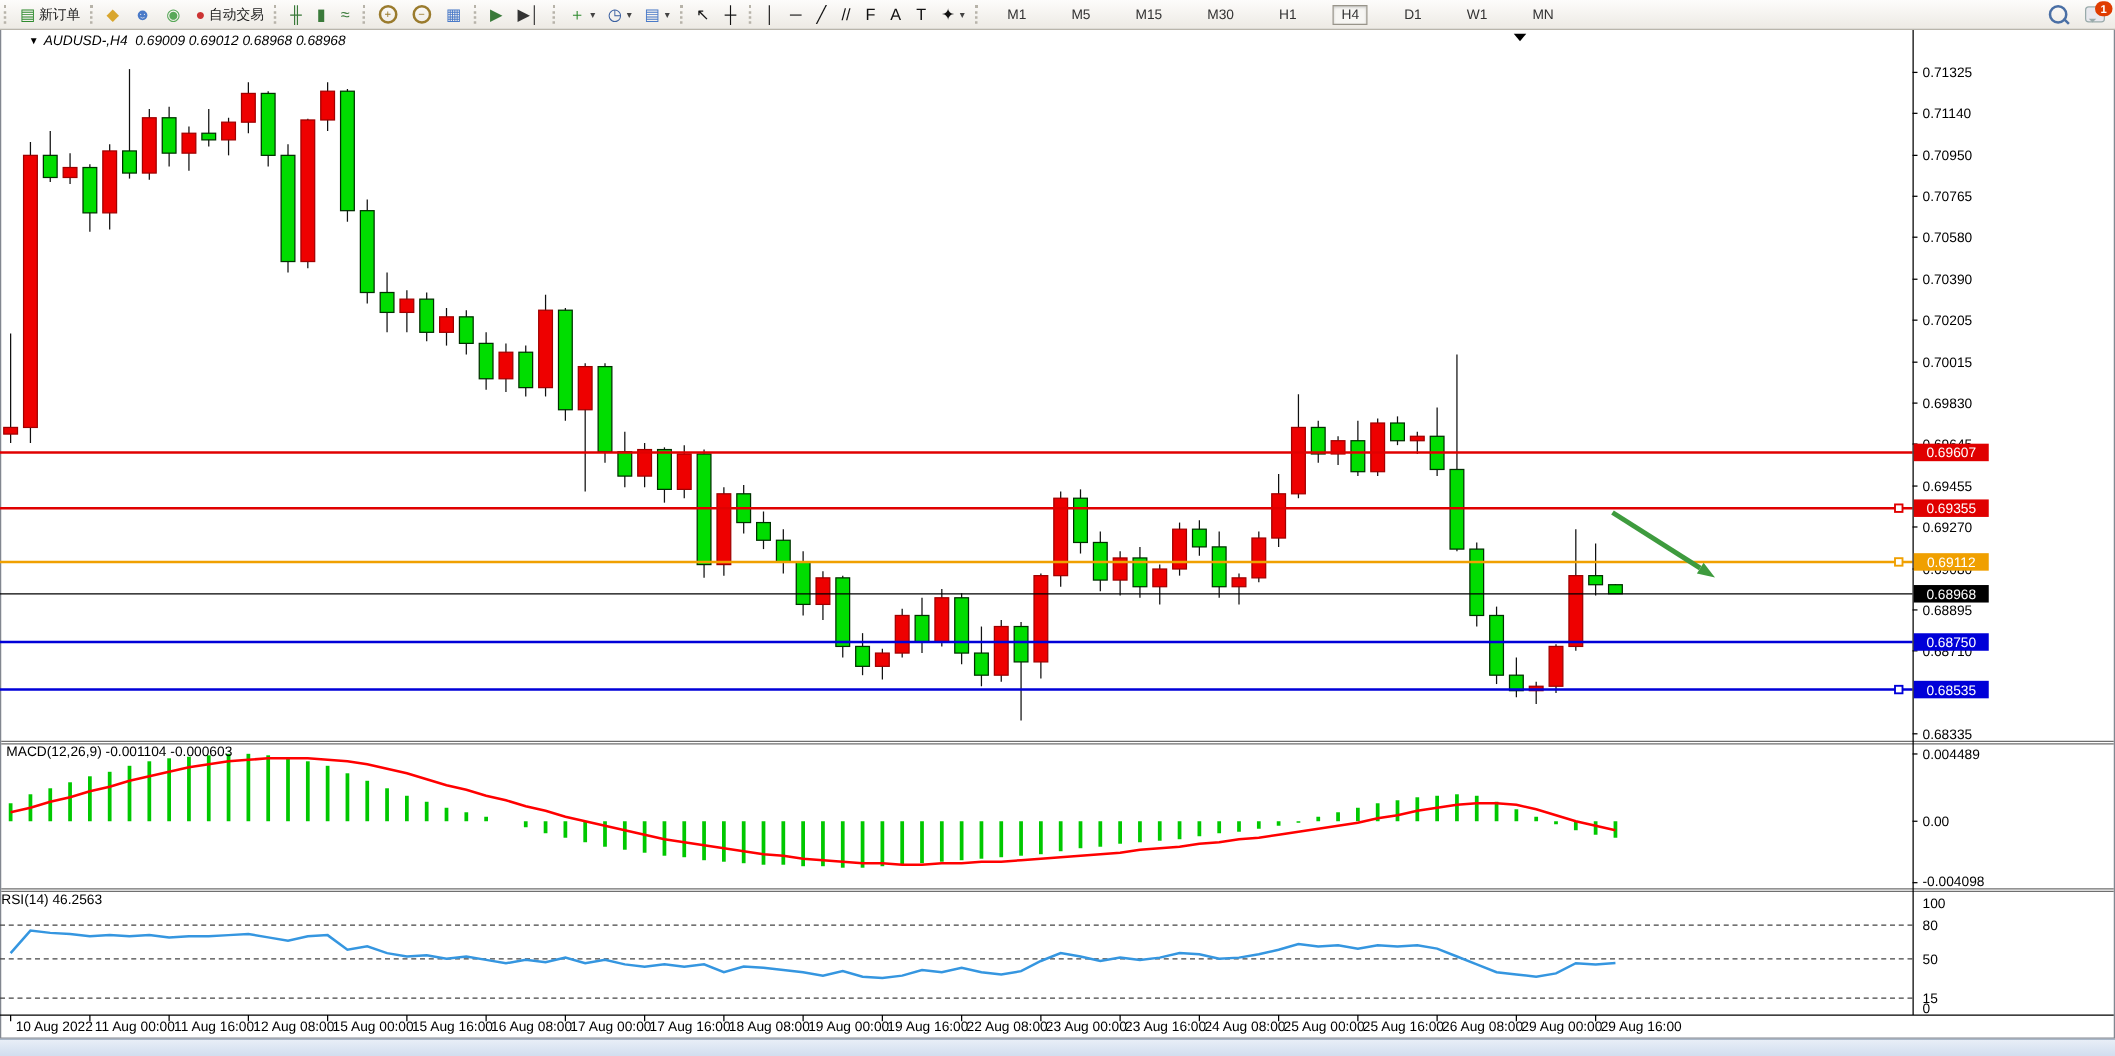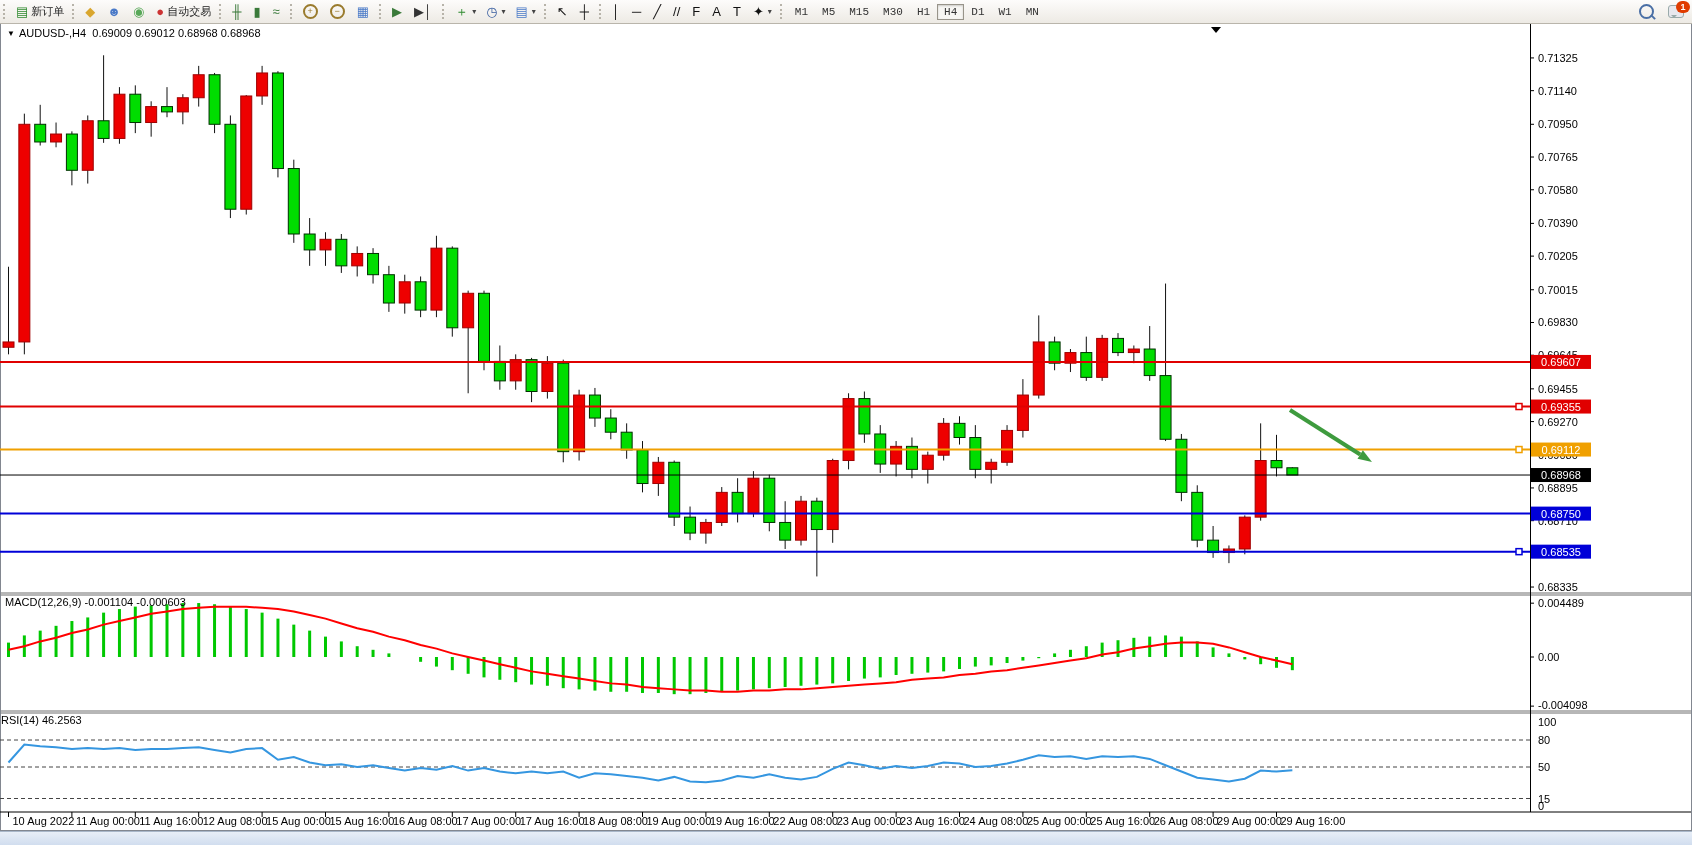--- a/index.html
+++ b/index.html
@@ -8,34 +8,34 @@
   
   #toolbar{position:absolute;top:0;left:0;width:1692px;height:23px;
     background:linear-gradient(#fdfcfb,#edeae4);border-bottom:1px solid #b9b5ab;
     display:flex;align-items:center;z-index:6;font-size:11px;color:#222;}
   .grip{width:2px;height:15px;border-left:2px dotted #b7b3a9;margin:0 4px 0 3px;}
   .tbtn{height:19px;display:flex;align-items:center;padding:0 3px;margin:0 1px;
     border:1px solid transparent;border-radius:2px;white-space:nowrap;cursor:default;}
   .tbtn .g{font-size:13px;line-height:13px;margin-right:2px;}
   .tbtn .lbl{margin-left:1px;}
   .dd{font-size:8px;color:#444;margin-left:2px;}
-  .tf{padding:1px 6px;margin:0;border:1px solid transparent;color:#333;font-family:Liberation Mono, monospace;}
+  .tf{padding:1px 6px;margin:11px;border:1px solid transparent;color:#333;}
   .tf.active{background:#f7f6f3;border:1px solid #98948a;box-shadow:inset 0 1px 2px rgba(0,0,0,.18);}
   #tb-right{margin-left:auto;display:flex;align-items:center;padding-right:8px;}
   .mag{position:relative;width:11px;height:11px;border:2px solid #4a6fa5;border-radius:50%;margin-right:14px;}
   .mag::after{content:"";position:absolute;width:6px;height:2px;background:#4a6fa5;
     transform:rotate(45deg);left:9px;top:10px;}
   .chat{position:relative;width:14px;height:11px;background:#e8e8ee;border:1px solid #9aa;border-radius:3px;}
   .chat::after{content:"";position:absolute;left:2px;bottom:-4px;border:3px solid transparent;border-top-color:#9aa;}
   .badge{position:absolute;top:-5px;right:-7px;min-width:12px;height:12px;border-radius:7px;
     background:#e03c00;color:#fff;font-size:9px;font-weight:bold;text-align:center;line-height:12px;padding:0 1px;}
   
   #chart-svg{position:absolute;top:0;left:0;z-index:1;}
   .overlay-label{position:absolute;font-size:11px;color:#000;z-index:3;white-space:pre;}
-  #title-line{top:27px;left:7px;}
+  #title-line{top:27px;left:23px;font-style:italic;}
   #title-line .tri{font-size:8px;vertical-align:1px;margin-right:4px;}
   #macd-label{top:596px;left:5px;}
   #rsi-label{top:714px;left:1px;}
   
   #bottom-strip{position:absolute;top:831px;left:0;width:1692px;height:14px;
     background:linear-gradient(#e8eef7,#cfdcee);border-top:1px solid #a9b7c9;z-index:5;}
 </style>
 </head>
 <body>
 

